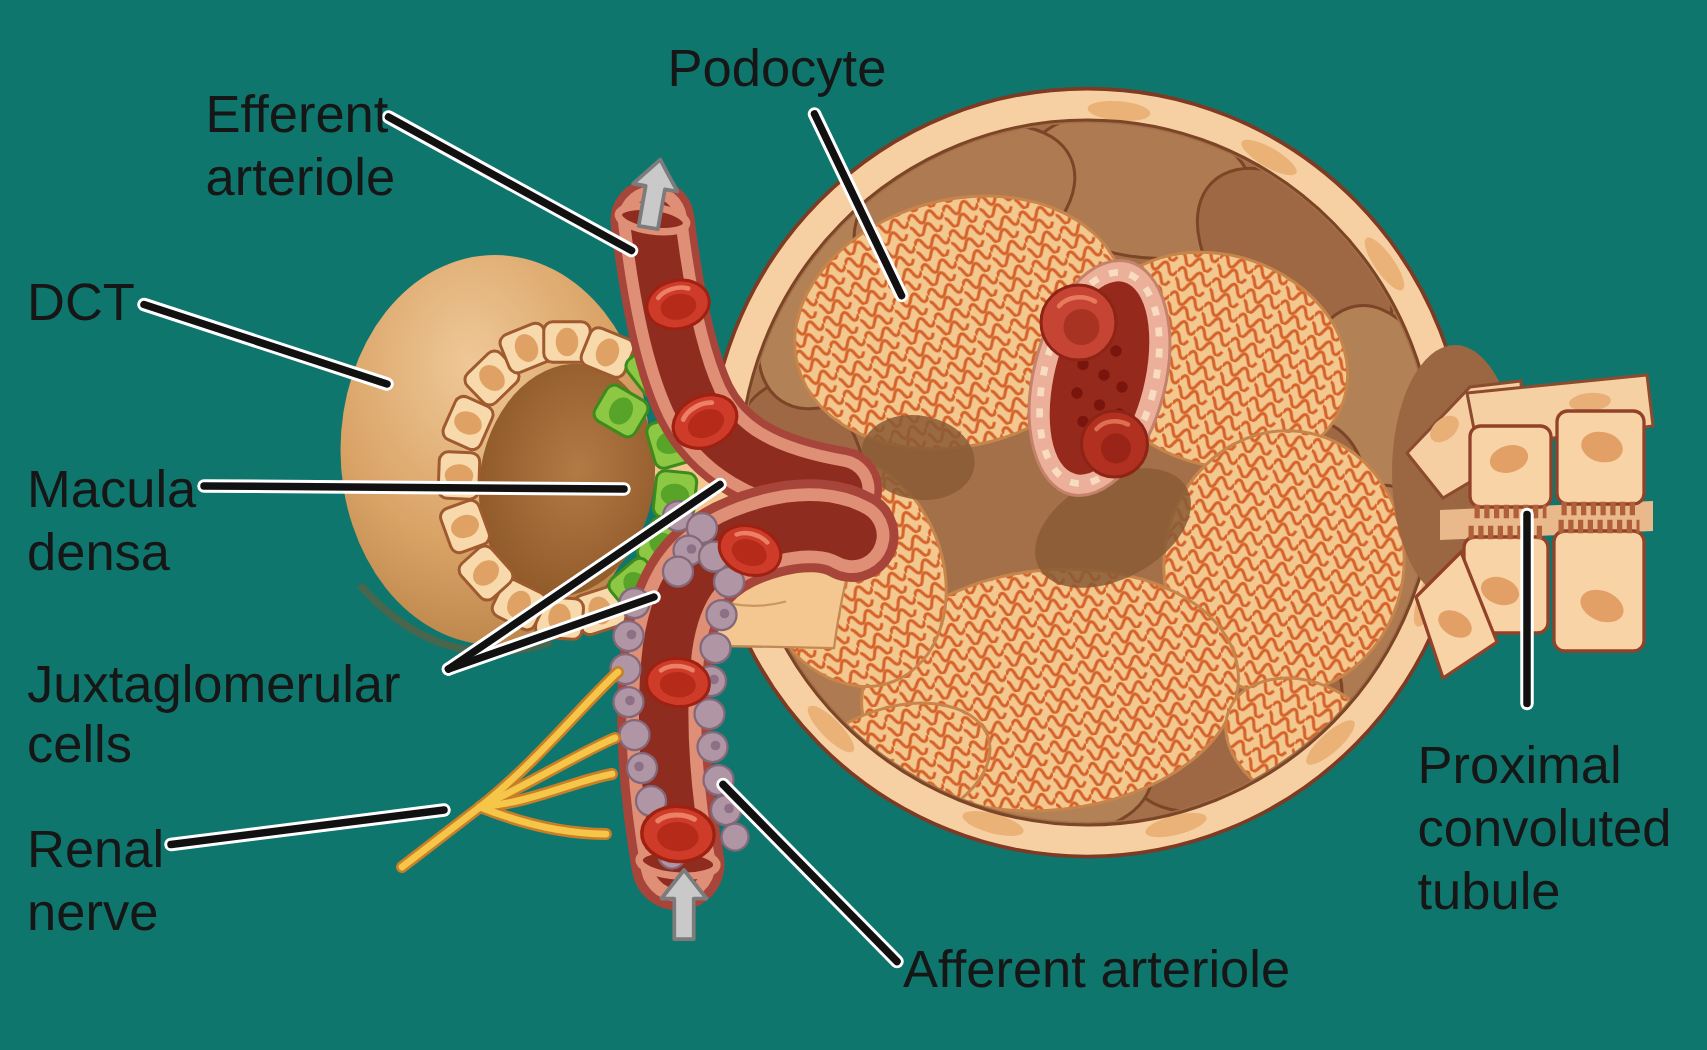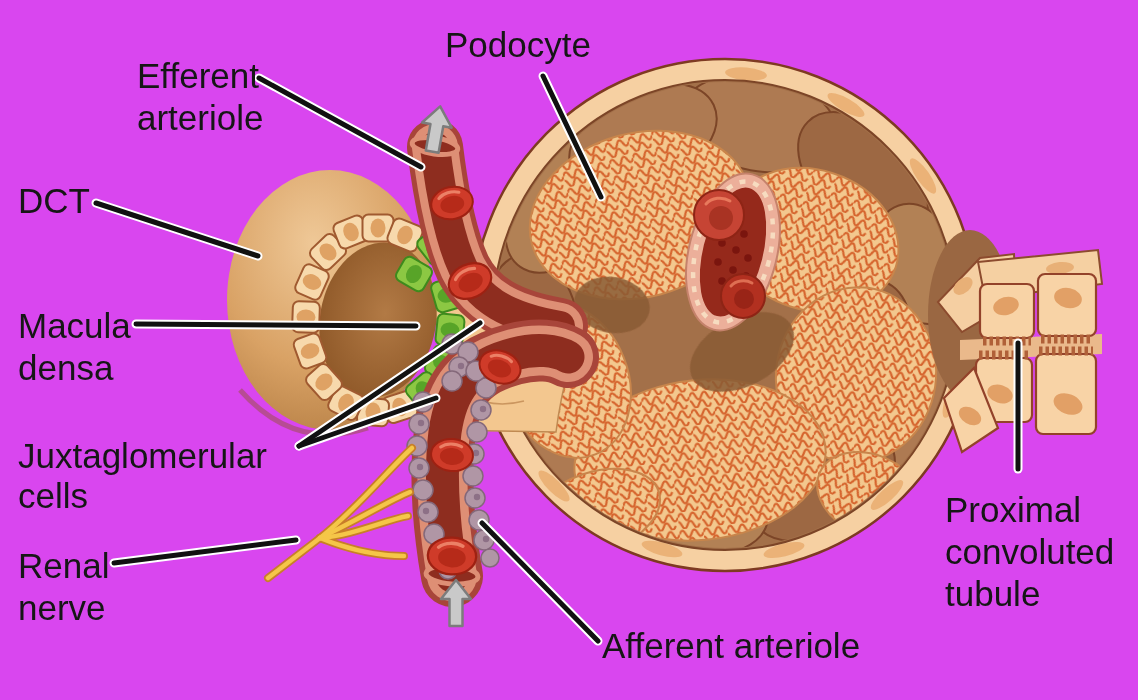--- a/index.html
+++ b/index.html
@@ -1,16 +1,16 @@
 <!DOCTYPE html>
 <html><head>
 <meta charset="utf-8">
 <style>
   html,body{margin:0;padding:0;background:#ffffff;}
-  .stage{position:relative;width:1138px;height:700px;background:#d946ef;overflow:hidden;}
+  .stage{position:relative;width:1138px;height:700px;background:#0f766e;overflow:hidden;}
   svg{display:block;}
   text{font-family:"Liberation Sans","DejaVu Sans",sans-serif;font-size:35px;fill:#161616;}
 </style>
 </head>
 <body>
 
 <div class="stage">
 <svg width="1138" height="700" viewBox="0 0 1138 700">
   <defs>
     <pattern id="squig" patternUnits="userSpaceOnUse" width="24" height="17">

